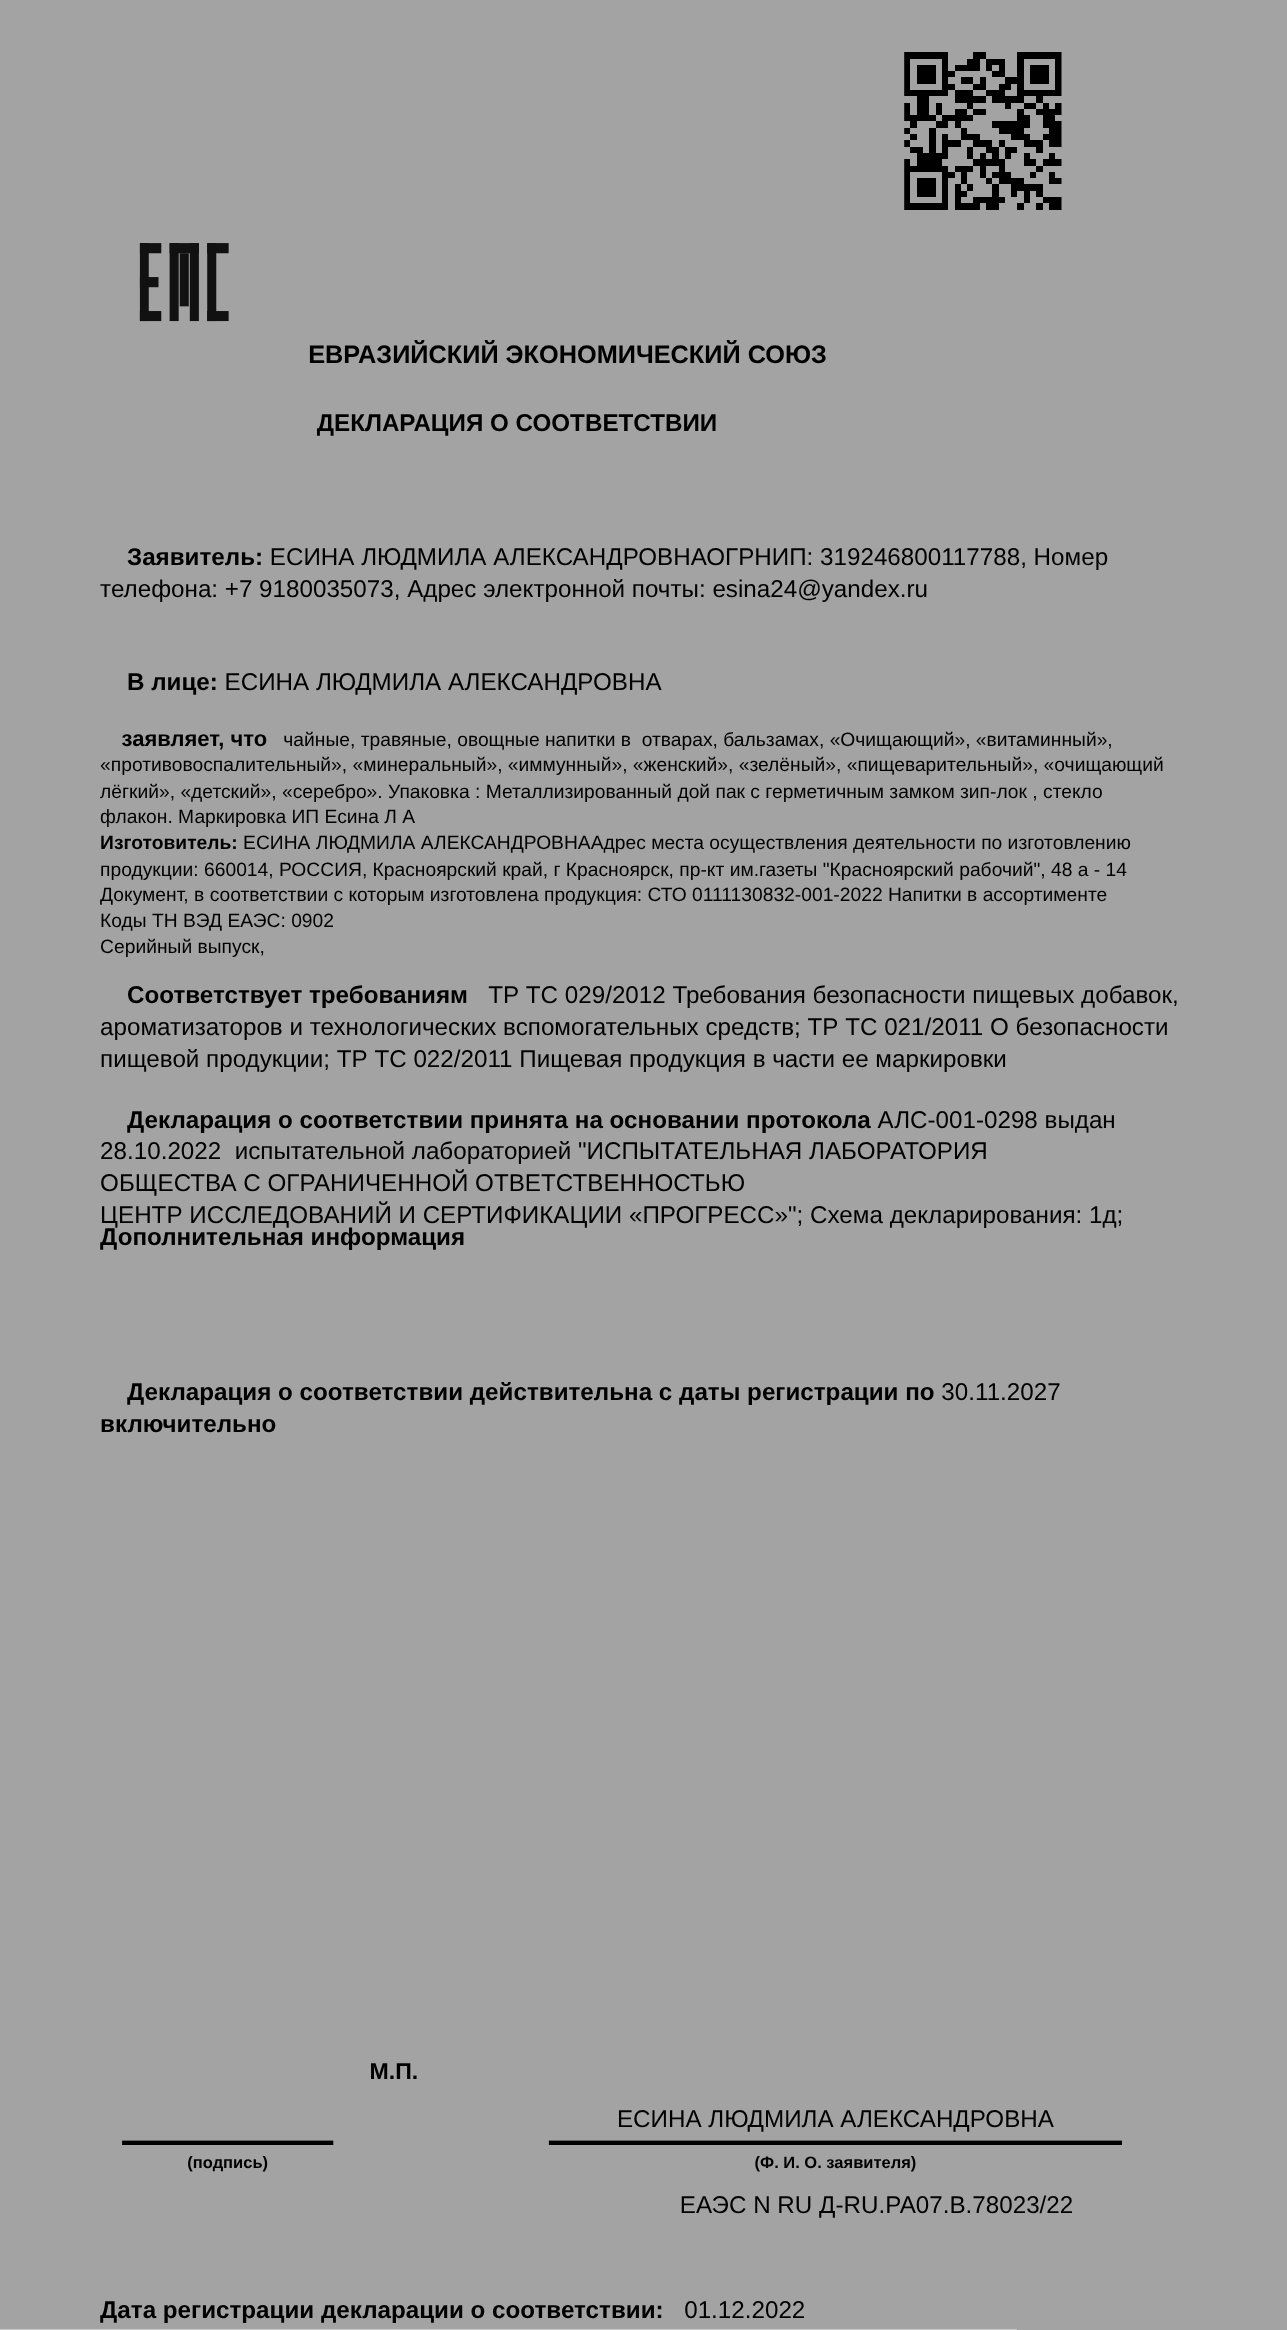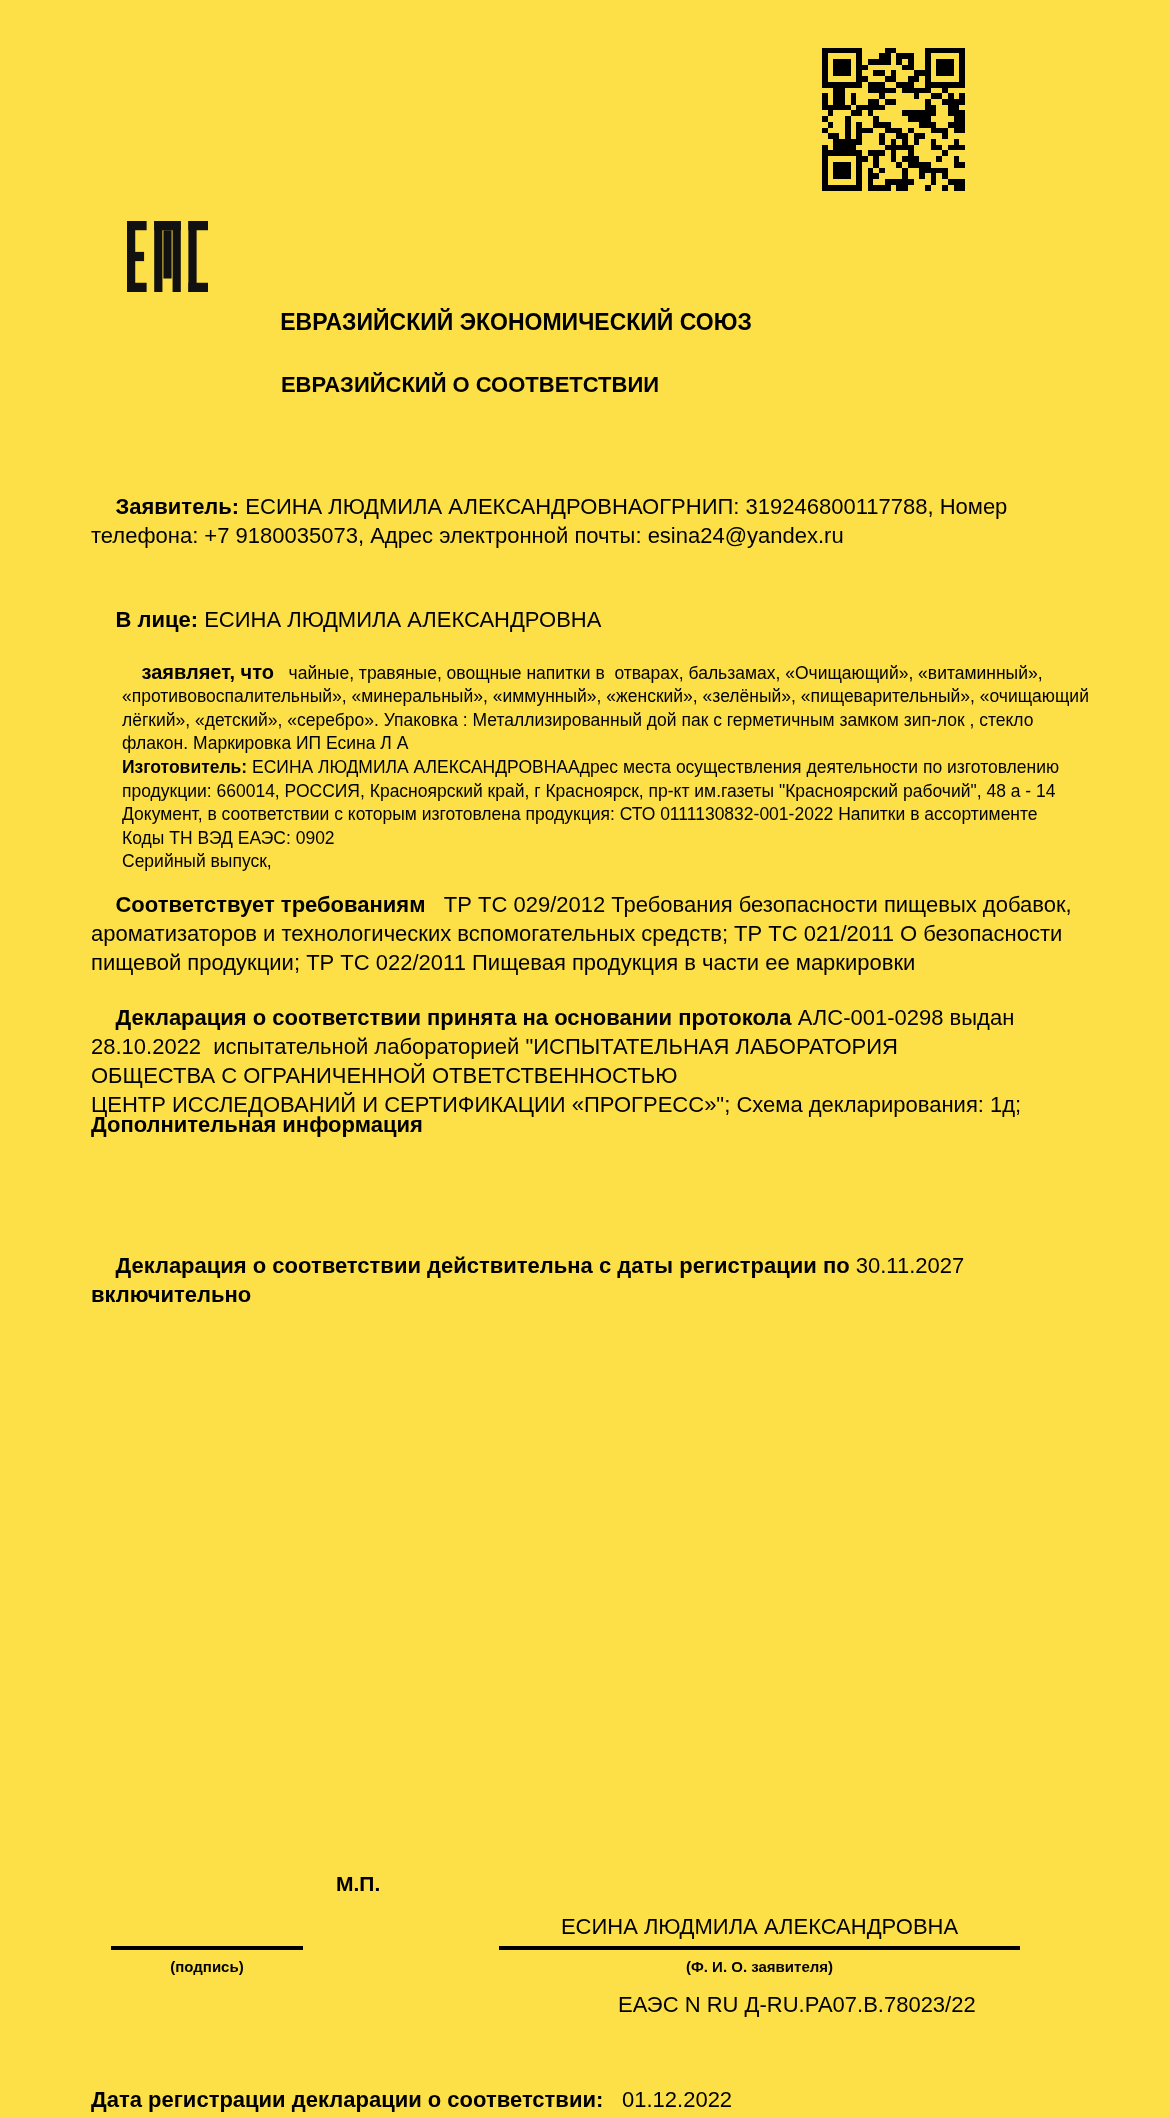--- a/index.html
+++ b/index.html
@@ -1,32 +1,32 @@
 <!DOCTYPE html>
 <html><head>
 <meta charset="utf-8">
 <style>
   html,body{margin:0;padding:0;background:#ffffff;}
   .page{
     position:relative;
     width:1170px;height:2118px;
-    background:#fde047;
+    background:#a3a3a3;
     font-family:"Liberation Sans","DejaVu Sans",sans-serif;
     color:#000000;
     overflow:hidden;
   }
   .abs{position:absolute;}
   .para{
     position:absolute;
     left:91px;width:1000px;
     font-size:22px;line-height:29px;
     white-space:pre-wrap;
     color:#000;
   }
-  .small-para{font-size:17.5px;line-height:23.6px;width:1005px;margin-left:31px;}
+  .small-para{font-size:17.5px;line-height:23.6px;width:1005px;}
   .b{font-weight:bold;}
   .title{
     position:absolute;
     font-weight:bold;
     text-align:center;
     font-size:22px;
     color:#000;
   }
   .union-title{top:309px;left:0;width:1032px;font-size:23px;}
   .doc-title{top:372px;left:0;width:940px;}
@@ -389,21 +389,21 @@
       <rect x="72" y="0" width="13" height="100"></rect>
       <rect x="57.5" y="13" width="13" height="68"></rect>
 
       <rect x="97" y="0" width="13" height="100"></rect>
       <rect x="97" y="0" width="31" height="13"></rect>
       <rect x="97" y="87" width="31" height="13"></rect>
     </g>
   </svg>
 
   <div class="title union-title">ЕВРАЗИЙСКИЙ ЭКОНОМИЧЕСКИЙ СОЮЗ</div>
-  <div class="title doc-title">ЕВРАЗИЙСКИЙ О СООТВЕТСТВИИ</div>
+  <div class="title doc-title">ДЕКЛАРАЦИЯ О СООТВЕТСТВИИ</div>
 
   <div class="para" style="top:463px">
     <span class="b">Заявитель:</span><span> ЕСИНА ЛЮДМИЛА АЛЕКСАНДРОВНАОГРНИП: 319246800117788, Номер
 телефона: +7 9180035073, Адрес электронной почты: esina24@yandex.ru</span>
   </div>
 
   <div class="para" style="top:576px">
     <span class="b">В лице:</span><span> ЕСИНА ЛЮДМИЛА АЛЕКСАНДРОВНА</span>
   </div>
 

